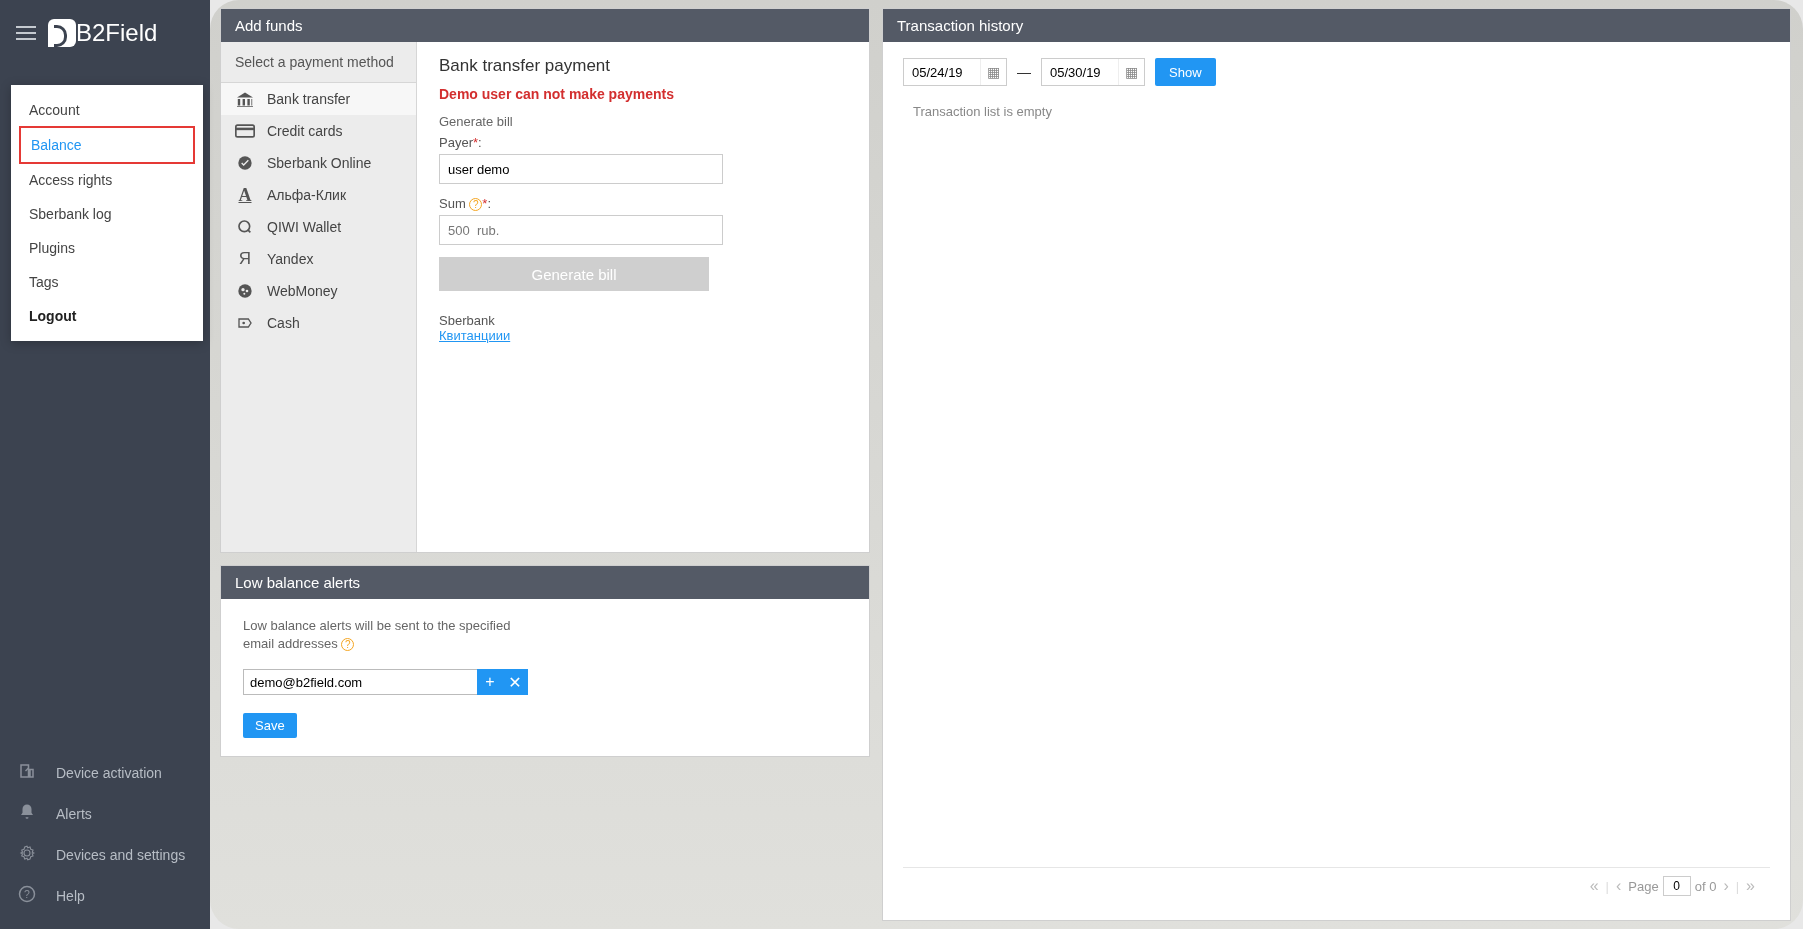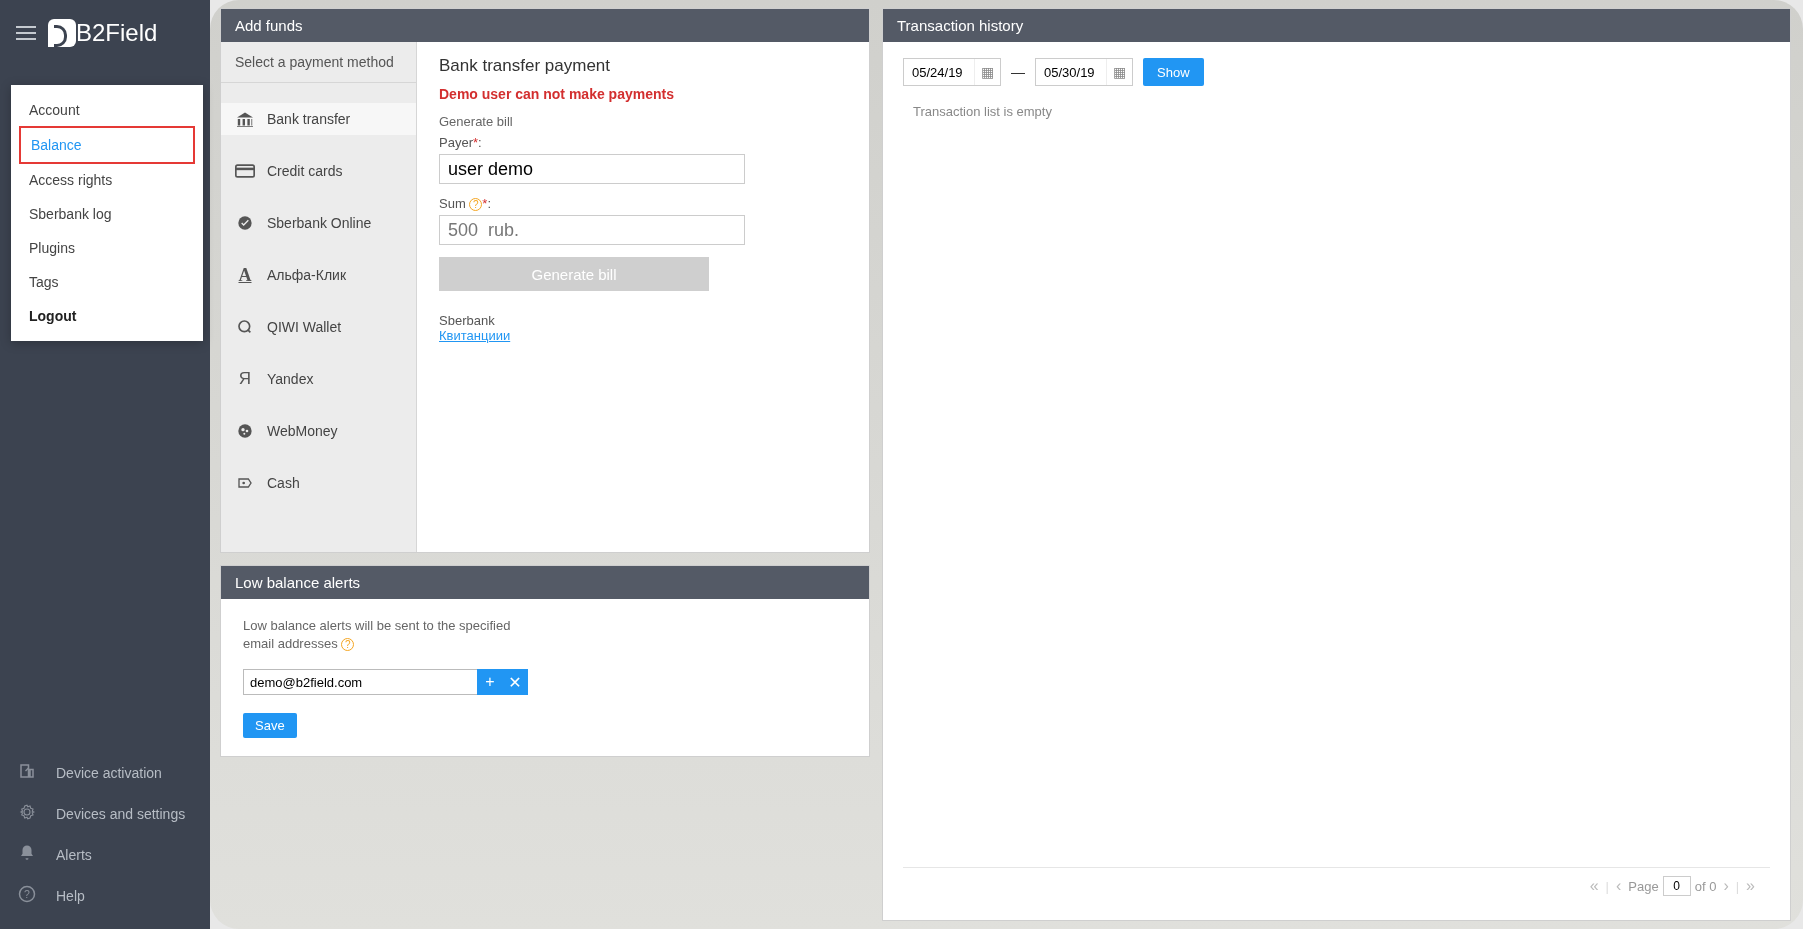--- a/index.html
+++ b/index.html
@@ -31,51 +31,51 @@
 .col-right { flex: 1; display: flex; flex-direction: column; padding: 8px 12px 8px 0; }
 
 .panel { background: #fff; border: 1px solid #cfcfcf; }
 .panel-header { background: #545a66; color: #fff; padding: 8px 14px; font-size: 15px; font-weight: 400; }
 .panel-body { background: #fff; }
 
 
 .addfunds .panel-body { display: flex; height: 510px; }
 .pay-methods { width: 196px; background: #ececec; border-right: 1px solid #d6d6d6; }
 .pay-methods-title { padding: 12px 14px; color: #555; border-bottom: 1px solid #d6d6d6; }
-.pm-item { display: flex; align-items: center; gap: 12px; padding: 8px 14px; color: #444; cursor: pointer; margin-top: 20px; }
+.pm-item { display: flex; align-items: center; gap: 12px; padding: 8px 14px; color: #444; cursor: pointer; }
 .pm-item.active { background: #f7f7f7; }
 .pm-item .pm-icon { width: 20px; height: 16px; display: flex; align-items: center; justify-content: center; color: #555; }
 
 .pay-form { flex: 1; padding: 14px 22px; }
 .pay-form h3 { font-weight: 400; font-size: 17px; color: #333; margin-bottom: 10px; }
 .err { color: #d32f2f; font-weight: 600; margin-bottom: 12px; }
 .sub { color: #666; font-size: 13px; margin-bottom: 6px; }
 .lbl { color: #555; font-size: 13px; margin-bottom: 4px; }
 .req { color: #d32f2f; }
-.txtin { width: 306px; height: 30px; border: 1px solid #ccc; padding: 0 8px; font-size: 18px; background: #fff; }
+.txtin { width: 284px; height: 30px; border: 1px solid #ccc; padding: 0 8px; font-size: 13px; background: #fff; }
 .txtin.ro { color:#777; }
 .fld { margin-bottom: 12px; }
 .genbtn { width: 270px; height: 34px; background: #cfcfcf; color: #fff; border: none; font-size: 15px; cursor: default; }
 .minor { margin-top: 22px; font-size: 13px; color: #555; }
 .link { color: #2196f3; text-decoration: underline; cursor: pointer; }
 .qicon { display:inline-block; width:13px; height:13px; border:1px solid #f5a623; border-radius:50%; color:#f5a623; font-size:10px; line-height:11px; text-align:center; vertical-align:middle;}
 
 
 .lowbal .panel-body { padding: 18px 22px; }
 .lowbal p { color: #666; font-size: 13px; max-width: 300px; margin-bottom: 16px; line-height: 1.4; }
 .emailrow { display: flex; }
 .emailrow input { width: 235px; height: 26px; border: 1px solid #bbb; padding: 0 6px; font-size: 13px; }
 .sqbtn { width: 26px; height: 26px; background: #2196f3; color: #fff; border: none; display:flex; align-items:center; justify-content:center; font-size:16px; cursor:pointer; margin-left:-1px;}
 .save { margin-top: 18px; background: #2196f3; color: #fff; border: none; padding: 5px 12px; border-radius: 2px; cursor: pointer; font-size: 13px; }
 
 
 .th { flex: 1; display: flex; flex-direction: column; }
 .th .panel-body { padding: 16px 20px; flex: 1; display: flex; flex-direction: column; background: #fff; }
 .daterow { display: flex; align-items: center; gap: 10px; margin-bottom: 18px; }
-.dateinput { display: flex; align-items: center; border: 1px solid #ccc; height: 28px; }
+.dateinput { display: flex; align-items: center; border: 1px solid #ccc; height: 28px; gap: 6px; }
 .dateinput input { border: none; width: 70px; padding: 0 8px; font-size: 13px; outline: none; }
 .calicon { width: 26px; height: 26px; display:flex; align-items:center; justify-content:center; border-left:1px solid #eee; color:#888;}
 .showbtn { background: #2196f3; color: #fff; border: none; height: 28px; padding: 0 14px; border-radius: 2px; cursor: pointer; font-size: 13px; }
 .empty { color: #888; font-size: 13px; padding-left: 10px; }
 .pager { margin-top: auto; display: flex; align-items: center; justify-content: flex-end; gap: 4px; padding: 8px 12px; border-top: 1px solid #e6e6e6; color: #999; font-size: 13px; }
 .pager .pg { cursor: pointer; padding: 0 3px; color:#bbb; font-size:16px; }
 .pager .sep { color:#ddd; }
 .pager input { width: 28px; height: 20px; border: 1px solid #ccc; text-align: center; font-size: 12px; }
 </style>
 </head>
@@ -106,29 +106,29 @@
     <div class="sidebar-bottom" id="sb-bottom">
         <div class="sb-item">
           <span><svg viewBox="0 0 24 24">
               <path d="M4 4h10v16H4zM16 10h4v10h-4z" fill="none" stroke="#8a909a" stroke-width="2"></path>
               <path d="M10 12l4-4" stroke="#8a909a" stroke-width="2"></path>
             </svg></span>
           <span>Device activation</span>
         </div>
         <div class="sb-item">
           <span><svg viewBox="0 0 24 24">
+              <path d="M12 2a6 6 0 00-6 6v5l-2 3h16l-2-3V8a6 6 0 00-6-6zM10 19a2 2 0 004 0"></path>
+            </svg></span>
+          <span>Alerts</span>
+        </div>
+        <div class="sb-item">
+          <span><svg viewBox="0 0 24 24">
               <path d="M12 8a4 4 0 100 8 4 4 0 000-8zm9 4l-2-1 1-3-3-1-1-3-3 1-1-2-3 1-1 3-3 1 1 3-2 1 2 1-1 3 3 1 1 3 3-1 1 2 3-1 1-3 3-1-1-3z" fill="none" stroke="#8a909a" stroke-width="1.5"></path>
             </svg></span>
           <span>Devices and settings</span>
-        </div>
-        <div class="sb-item">
-          <span><svg viewBox="0 0 24 24">
-              <path d="M12 2a6 6 0 00-6 6v5l-2 3h16l-2-3V8a6 6 0 00-6-6zM10 19a2 2 0 004 0"></path>
-            </svg></span>
-          <span>Alerts</span>
         </div>
         <div class="sb-item">
           <span><svg viewBox="0 0 24 24">
               <circle cx="12" cy="12" r="10" fill="none" stroke="#8a909a" stroke-width="2"></circle>
               <text x="12" y="17" text-anchor="middle" font-size="14" fill="#8a909a">?</text>
             </svg></span>
           <span>Help</span>
         </div>
       </div>
   </aside>

